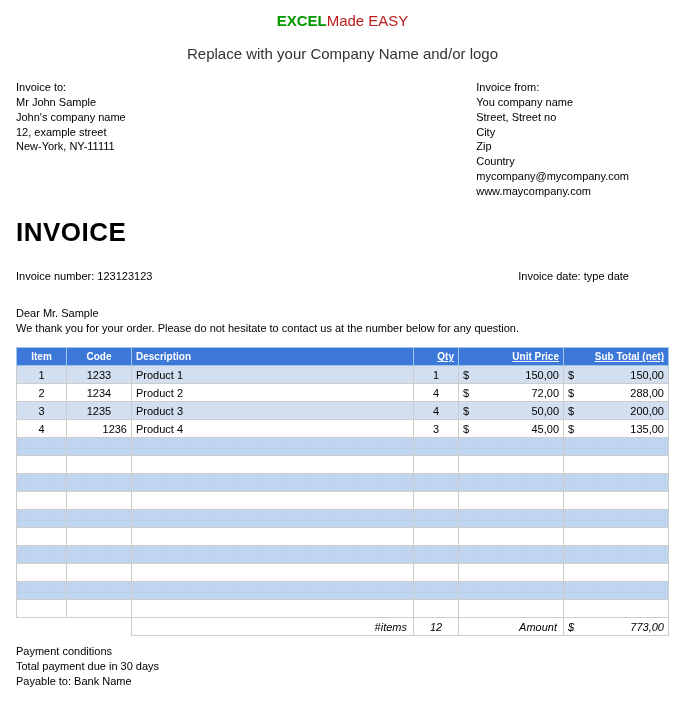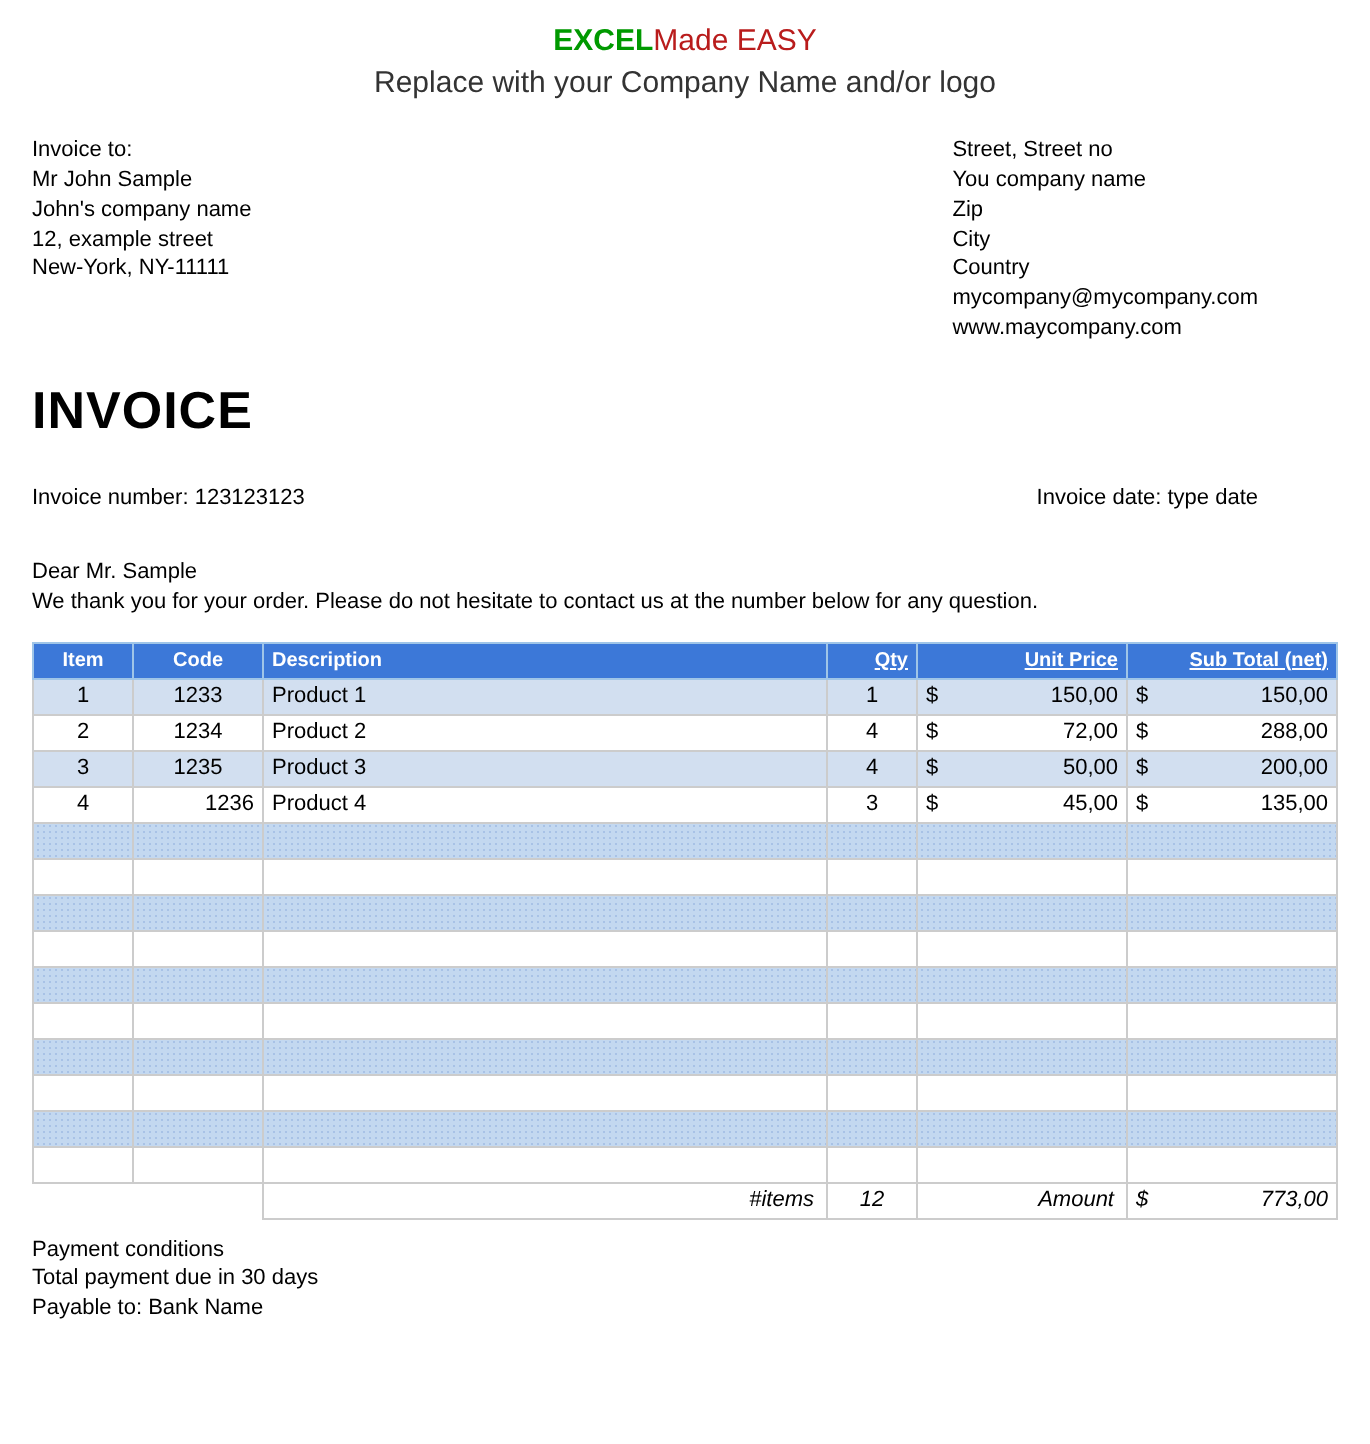--- a/index.html
+++ b/index.html
@@ -8,21 +8,21 @@
     font-size: 11px;
     background: #fff;
     width: 685px;
     padding: 8px 16px;
     color: #000;
   }
   .logo-area { text-align: center; padding-top: 4px; }
   .logo-text { font-size: 15px; font-weight: bold; }
   .logo-green { color: #009900; }
   .logo-gray { color: #b91c1c; font-weight: normal; }
-  .tagline { font-size: 15px; color: #333; margin-top: 4px; }
+  .tagline { font-size: 15px; color: #333; margin-top: 16px; }
   .addresses { display: flex; justify-content: space-between; margin-top: 18px; }
   .addr-block { line-height: 1.35; }
   .addr-label { font-weight: normal; }
   .invoice-title { font-size: 26px; font-weight: bold; margin-top: 18px; letter-spacing: 0.5px; }
   .invoice-meta { display: flex; justify-content: space-between; margin-top: 22px; gap: 27px; }
   .greeting { margin-top: 24px; line-height: 1.35; }
   table.items {
     width: 100%;
     border-collapse: collapse;
     margin-top: 12px;
@@ -73,24 +73,25 @@
 
 <div class="addresses">
   <div class="addr-block">
     <div class="addr-label">Invoice to:</div>
     <div>Mr John Sample</div>
     <div>John's company name</div>
     <div>12, example street</div>
     <div>New-York, NY-11111</div>
   </div>
   <div class="addr-block" style="margin-right:40px;">
+    <div class="addr-label">Invoice from:</div>
+    <div>You company name</div>
     <div>Street, Street no</div>
-    <div>You company name</div>
+    <div>City</div>
     <div>Zip</div>
-    <div>City</div>
     <div>Country</div>
     <div>mycompany@mycompany.com</div>
     <div>www.maycompany.com</div>
   </div>
 </div>
 
 <div class="invoice-title">INVOICE</div>
 
 <div class="invoice-meta">
   <div>

